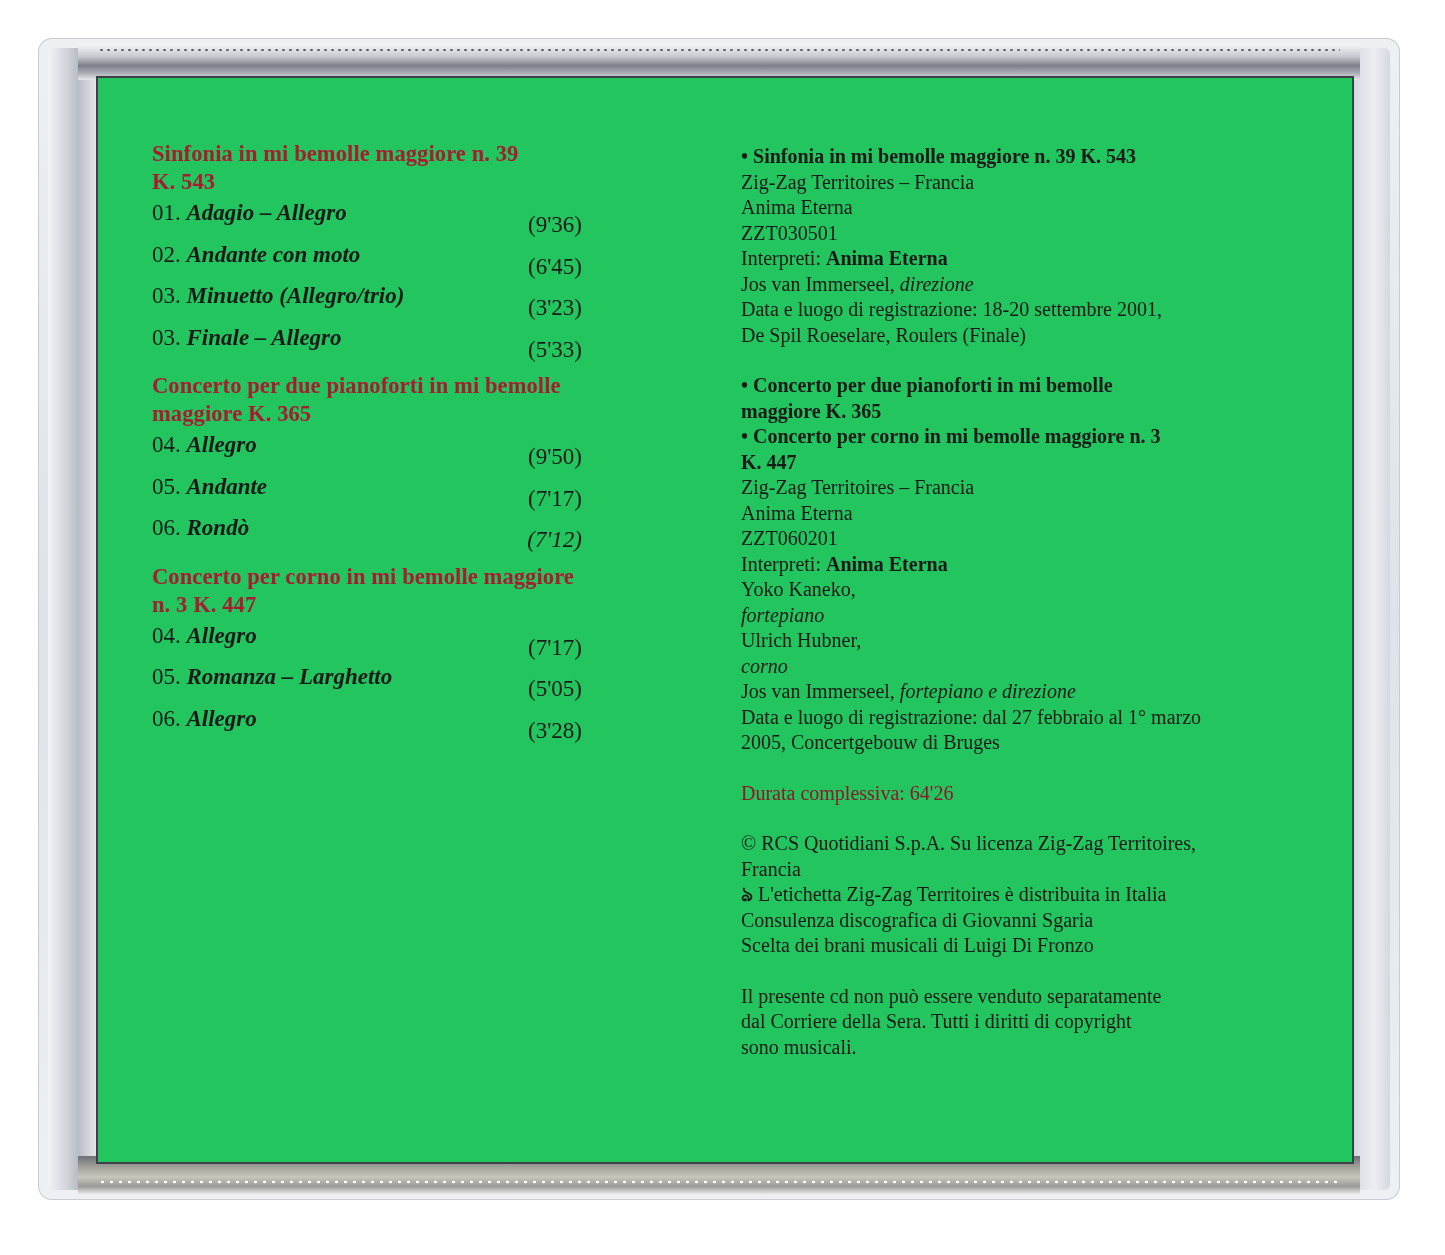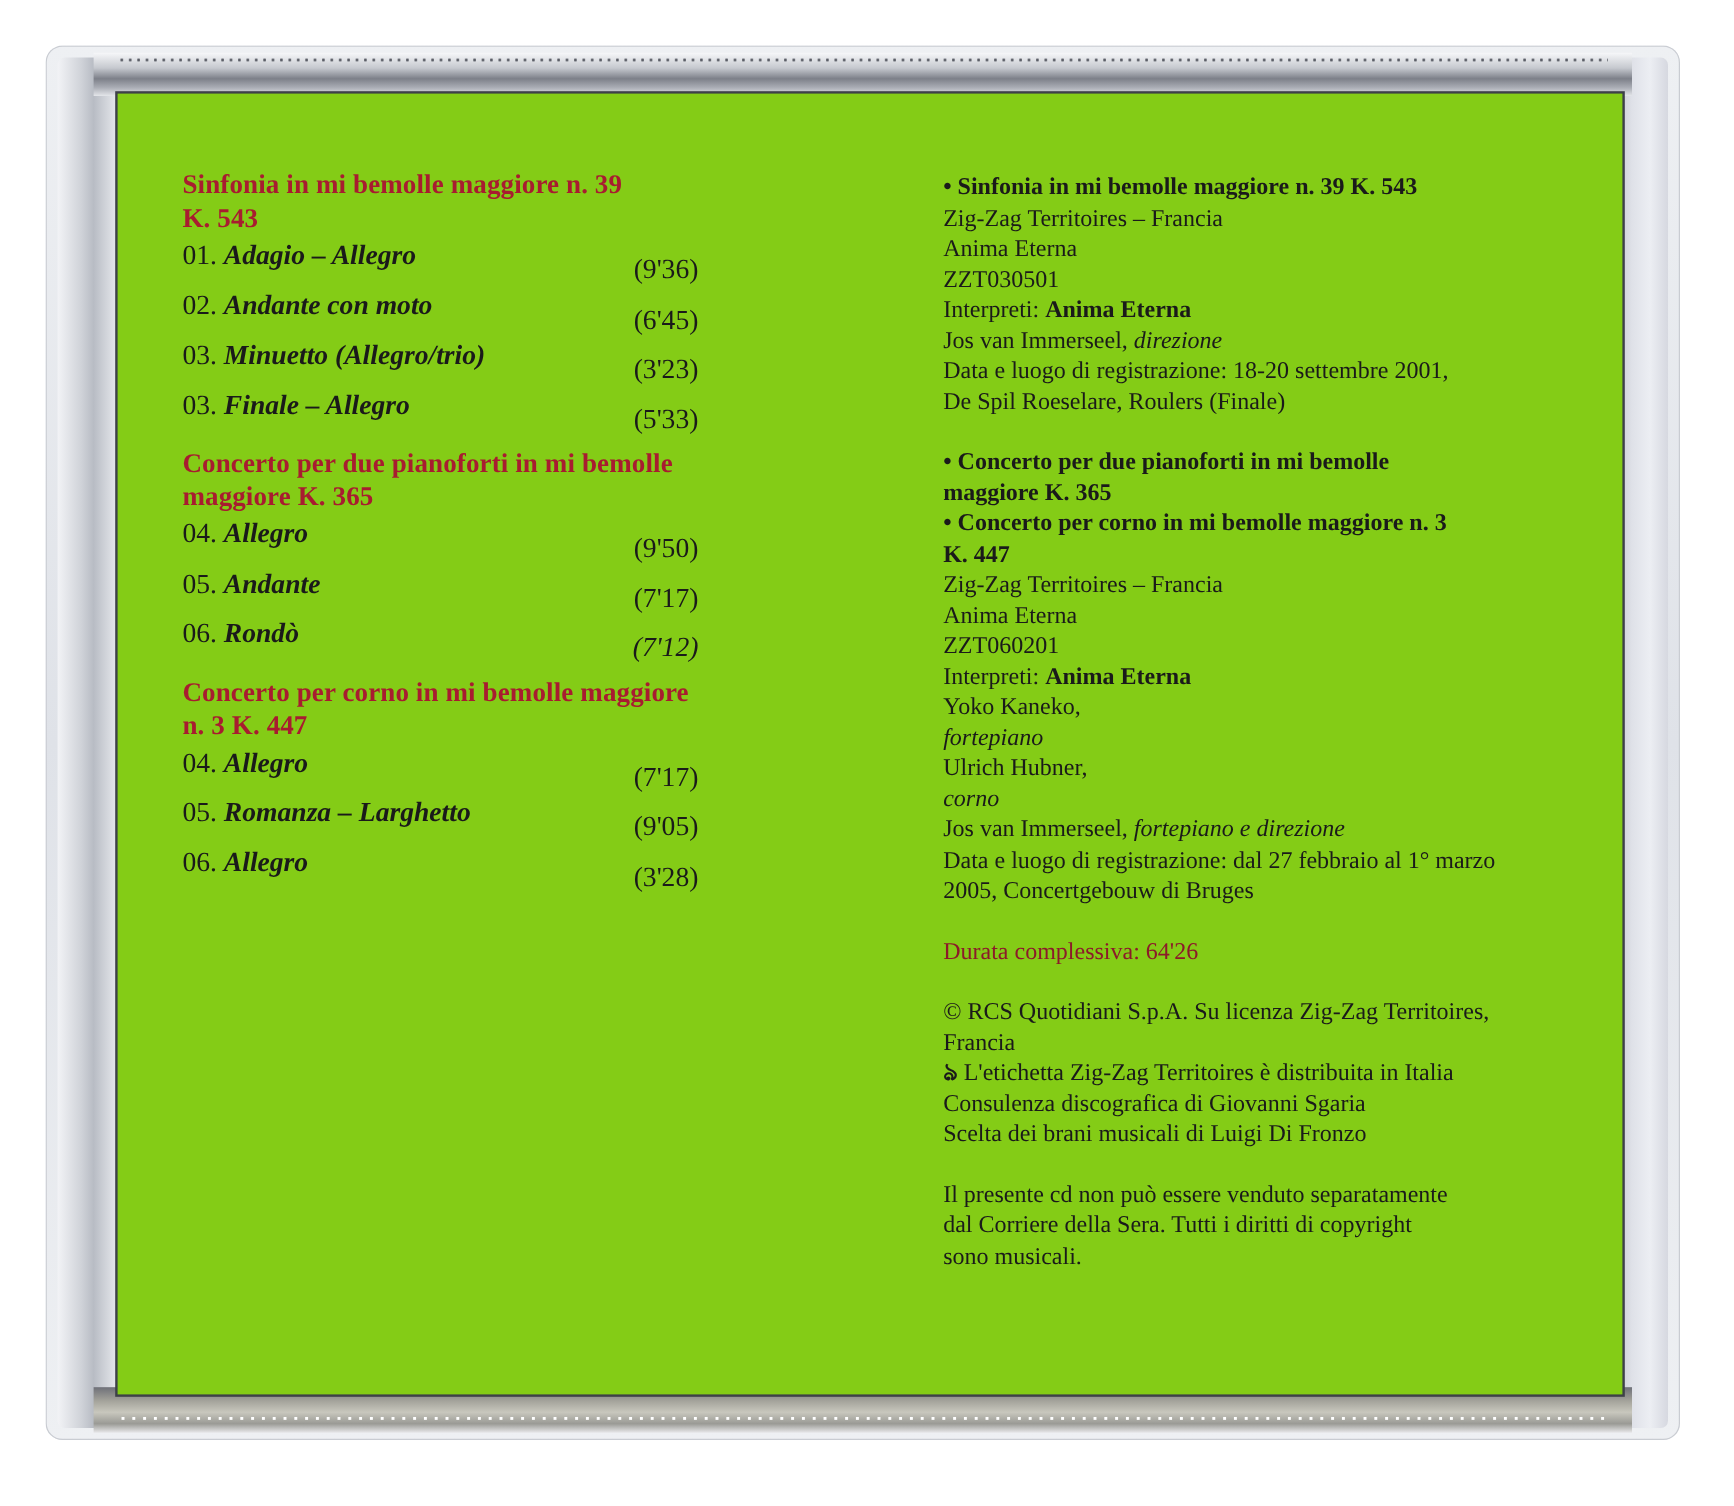--- a/index.html
+++ b/index.html
@@ -36,25 +36,25 @@
     background-image:radial-gradient(circle,#ffffff 1.2px,transparent 1.6px);
     background-size:9px 4px;
   }
   .rail-top::after {
     content:""; position:absolute; left:20px; right:20px; top:4px; height:4px;
     background-image:radial-gradient(circle,#5a5d66 1px,transparent 1.4px);
     background-size:7px 4px;
   }
   .insert {
     position:absolute; left:98px; top:78px; width:1254px; height:1084px;
-    background:#84cc16;
+    background:#22c55e;
     box-shadow: 0 0 0 2px #3d4048;
   }
   .col-left { position:absolute; left:54px; top:62px; width:430px; }
-  .col-right { position:absolute; left:688px; top:66px; width:580px; }
+  .col-right { position:absolute; left:643px; top:66px; width:580px; }
 
   .work-title {
     color:#a81c30; font-weight:bold; font-size:22.5px; line-height:28px; margin:0;
     letter-spacing:0.1px;
   }
   .track-list { margin:2px 0 0 0; padding:0; list-style:none; }
   .track {
     display:flex; justify-content:space-between; font-size:23px; line-height:29.5px; color:#1a1a1a;
   }
   .track-num { }
@@ -134,21 +134,21 @@
         <span>Concerto per corno in mi bemolle maggiore</span><br>
         <span>n. 3 K. 447</span>
       </p>
       <ul class="track-list">
         <li class="track">
           <span><span class="track-num">04.</span> <span class="track-name">Allegro</span></span>
           <span class="track-time">(7'17)</span>
         </li>
         <li class="track">
           <span><span class="track-num">05.</span> <span class="track-name">Romanza – Larghetto</span></span>
-          <span class="track-time">(9'05)</span>
+          <span class="track-time">(5'05)</span>
         </li>
         <li class="track">
           <span><span class="track-num">06.</span> <span class="track-name">Allegro</span></span>
           <span class="track-time">(3'28)</span>
         </li>
       </ul>
     </div>
   </div>
 
   <div class="col-right">

